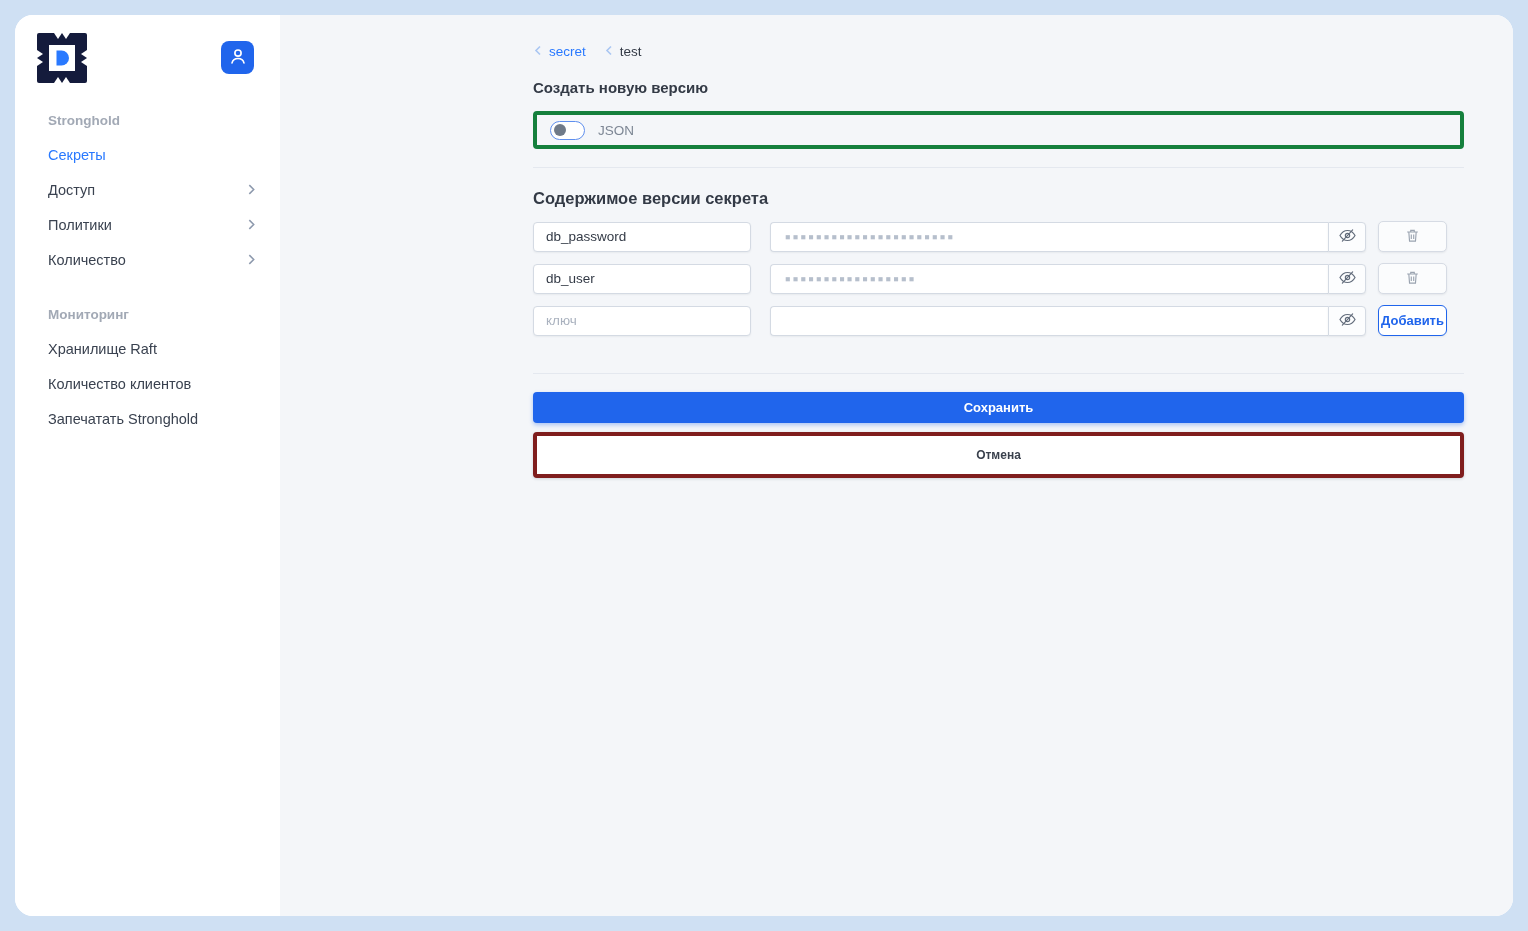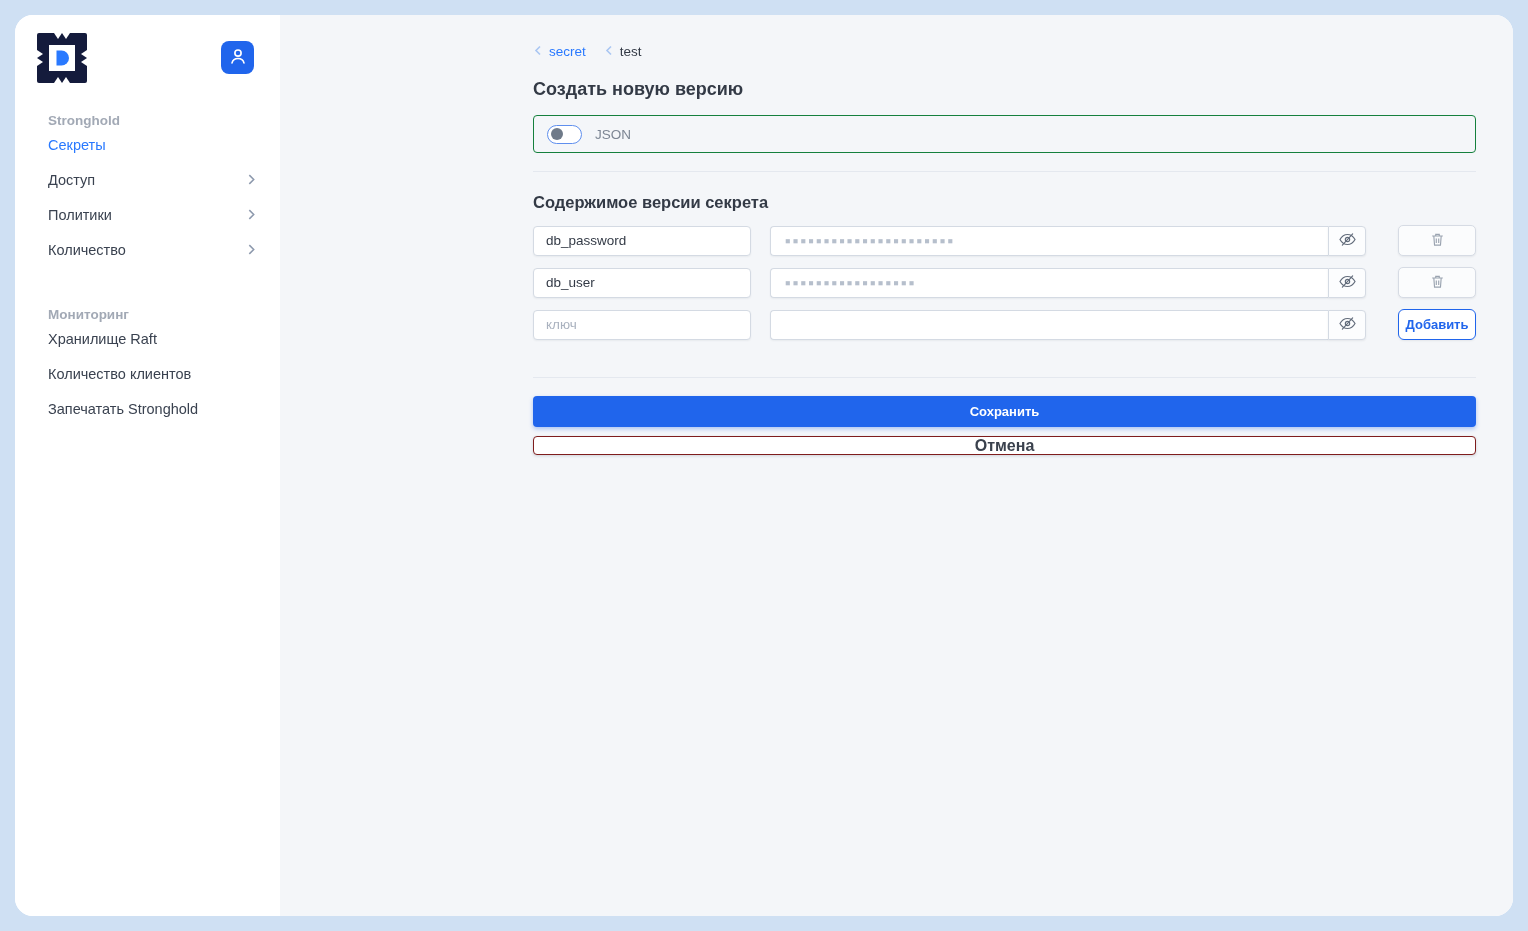--- a/index.html
+++ b/index.html
@@ -8,37 +8,37 @@
   .window { width:100%; height:100%; background:#ffffff; border-radius:18px; display:flex; overflow:hidden; }
 
   
   .sidebar { width:265px; background:#ffffff; flex-shrink:0; }
   .sidebar-top { display:flex; justify-content:space-between; padding:18px 26px 0 22px; }
   .user-btn { width:33px; height:33px; margin-top:8px; border:none; border-radius:8px;
               background:#2065ec; display:flex; align-items:center; justify-content:center; cursor:pointer; }
   nav { margin-top:16px; padding-left:33px; }
   .nav-header { height:34px; display:flex; align-items:center; color:#a2a9b5;
                 font-weight:700; font-size:13.5px; }
-  .nav-item { height:35px; display:flex; justify-content:space-between;
+  .nav-item { height:35px; display:flex; align-items:center; justify-content:space-between;
               padding-right:23px; font-size:14.5px; color:#3a4250; cursor:pointer; }
   .nav-item.active { color:#2979ff; }
   .nav-section + .nav-section { margin-top:20px; }
 
   
   .main { flex:1; background:#f4f6f9; }
   .content { margin:29px 49px 0 253px; }
 
   .breadcrumb { display:flex; align-items:center; gap:18px; font-size:13.5px;text-align:center; }
   .crumb { display:flex; align-items:center; gap:6px; }
   .crumb-link { color:#2979ff; cursor:pointer; }
   .crumb-current { color:#333a46; }
 
-  .page-title { margin-top:20px; font-size:18px; font-weight:700; color:#333a46; }
-
-  .json-bar { margin-top:15px; height:38px; border:1px solid #15803d; border-radius:4px;
+  .page-title { margin-top:20px; font-size:15px; font-weight:700; color:#333a46; }
+
+  .json-bar { margin-top:15px; height:38px; border:4px solid #15803d; border-radius:4px;
               display:flex; align-items:center; padding-left:13px; gap:13px; }
   .toggle { width:35px; height:19px; border:1.5px solid #5f8fee; border-radius:10px;
             background:#fff; position:relative; cursor:pointer; flex-shrink:0; }
   .toggle-knob { width:12px; height:12px; background:#6f7a89; border-radius:50%;
                  position:absolute; left:2.5px; top:2px; }
   .json-label { color:#7d8694; font-size:13.5px; }
 
   .divider { border:none; border-top:1px solid #e4e8ef; }
   .divider-1 { margin-top:18px; }
   .divider-2 { margin-top:37px; }
@@ -54,35 +54,35 @@
   .key-input::placeholder { color:#aab2bf; }
   .value-group { margin-left:19px; display:flex; width:596px; }
   .value-input { flex:1; height:30px; border:1px solid #d4dae3; border-right:none;
                  border-radius:4px 0 0 4px; background:#fff; padding:0 14px;
                  font-size:13.5px; color:#333a46;
                  box-shadow:0 1px 2px rgba(40,50,70,0.06); }
   .value-input.masked { font-size:8.5px; letter-spacing:2.6px; color:#b6bfcc; }
   .eye-btn { width:38px; height:30px; border:1px solid #d4dae3; border-radius:0 4px 4px 0;
              background:#fcfdfe; display:flex; align-items:center; justify-content:center;
              cursor:pointer; box-shadow:0 1px 2px rgba(40,50,70,0.08); }
-  .row-action { margin-left:32px; width:78px; display:flex; }
+  .row-action { margin-left:12px; width:69px; display:flex; }
   .trash-btn { width:78px; height:31px; border:1px solid #d6dbe4; border-radius:5px;
                background:#fbfcfd; display:flex; align-items:center; justify-content:center;
                cursor:pointer; box-shadow:0 1px 2px rgba(40,50,70,0.08); }
   .add-btn { width:78px; height:31px; border:1.5px solid #2065ec; border-radius:6px;
              background:#ffffff; color:#2065ec; font-weight:700; font-size:13px;
              cursor:pointer; box-shadow:0 1px 2px rgba(40,50,70,0.08);
              font-family:"Liberation Sans", sans-serif; }
 
   .actions { margin-top:18px; display:flex; gap:9px;flex-direction:column; }
   .save-btn { height:31px; padding:0 13px; background:#2065ec; color:#fff; font-weight:700;
               font-size:13px; border:none; border-radius:4px; cursor:pointer;
               box-shadow:0 2px 4px rgba(32,101,236,0.35); font-family:"Liberation Sans", sans-serif; }
-  .cancel-btn { height:19px; padding:0 14px; background:#fff; color:#3a414d; font-weight:700;
-                font-size:16px; border:1px solid #7f1d1d; border-radius:4px; cursor:pointer;
+  .cancel-btn { height:46px; padding:0 14px; background:#fff; color:#3a414d; font-weight:700;
+                font-size:12px; border:4px solid #7f1d1d; border-radius:4px; cursor:pointer;
                 box-shadow:0 1px 3px rgba(40,50,70,0.18); font-family:"Liberation Sans", sans-serif; }
 </style>
 </head>
 <body>
 
 <div class="frame">
   <div class="window">
 
     <aside class="sidebar">
       <div class="sidebar-top">

